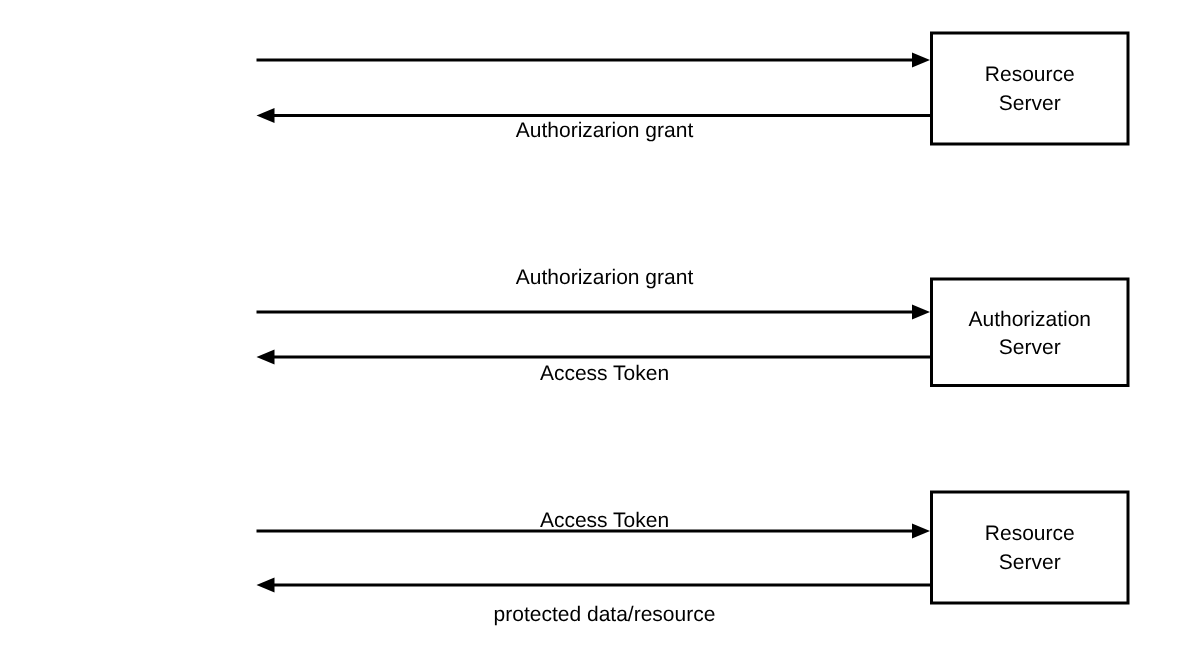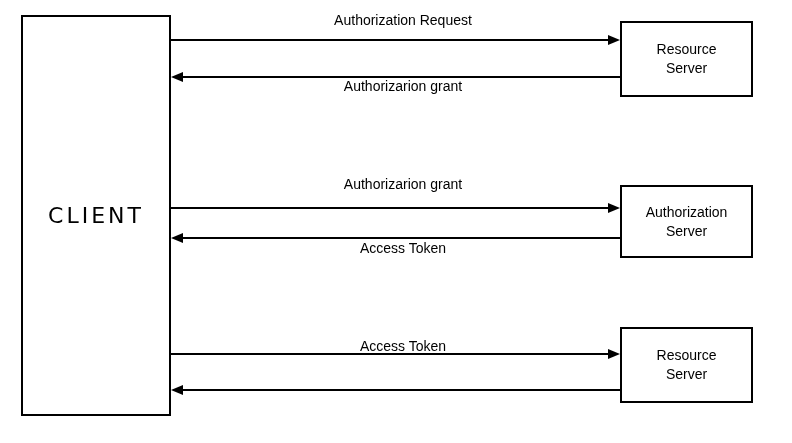--- a/index.html
+++ b/index.html
@@ -100,23 +100,20 @@
   .msg-3 { top: 177px; }
   .msg-4 { top: 241px; }
   .msg-5 { top: 339px; }
   .msg-6 { top: 402px; }
 </style>
 </head>
 <body>
 
 <div class="canvas">
 
-  <div class="box client-box">
-    <span class="client-label">CLIENT</span>
-  </div>
 
   <div class="box server-box server-box-1">
     <span class="server-label">Resource
 Server</span>
   </div>
   <div class="box server-box server-box-2">
     <span class="server-label">Authorization
 Server</span>
   </div>
   <div class="box server-box server-box-3">
@@ -144,19 +141,19 @@
 
   <div class="arrow to-right arrow-5">
     <div class="shaft"></div>
     <div class="head"></div>
   </div>
   <div class="arrow to-left arrow-6">
     <div class="shaft"></div>
     <div class="head"></div>
   </div>
 
-  <div class="msg-label msg-1">Authorization Request</div>
   <div class="msg-label msg-2">Authorizarion grant</div>
   <div class="msg-label msg-3">Authorizarion grant</div>
   <div class="msg-label msg-4">Access Token</div>
   <div class="msg-label msg-5">Access Token</div>
+  <div class="msg-label msg-6">protected data/resource</div>
 
 </div>
 
 </body></html>

